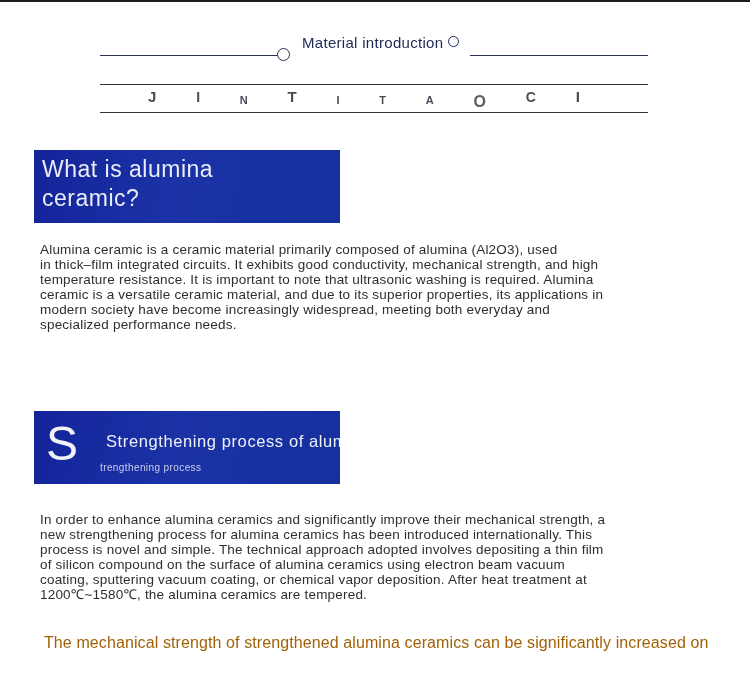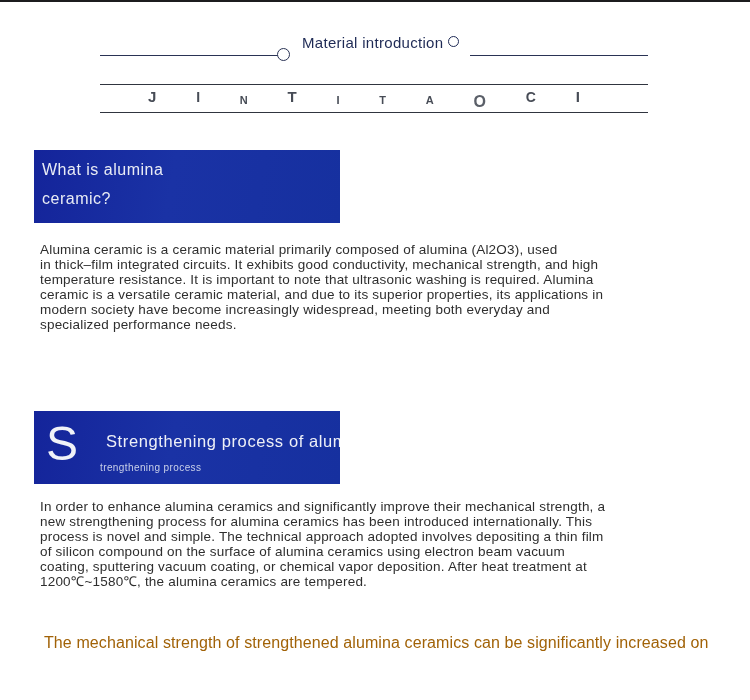--- a/index.html
+++ b/index.html
@@ -54,21 +54,21 @@
   .brand-letters span:nth-child(10){font-size:15px;}
   
   .heading-box{
     position:absolute;left:34px;width:306px;height:73px;
     background:linear-gradient(100deg,#14249a 0%,#1a32a5 45%,#16309f 100%);
     color:#e9ecf5;overflow:hidden;box-sizing:border-box;
   }
   .box1{top:150px;}
   .box1 .box-title{
     position:absolute;left:8px;top:5px;
-    font-size:16px;line-height:29px;letter-spacing:.5px;
+    font-size:23px;line-height:29px;letter-spacing:.5px;
     white-space:pre-line;
   }
   .box2{top:411px;}
   .box2 .big-initial{
     position:absolute;left:12px;top:2px;
     font-size:48px;line-height:62px;color:#f0f2f8;font-weight:400;
   }
   .box2 .box-heading{
     position:absolute;left:72px;top:21px;
     font-size:16.5px;letter-spacing:.6px;white-space:nowrap;color:#eef0f7;
@@ -77,21 +77,21 @@
     position:absolute;left:66px;top:51px;
     font-size:10px;letter-spacing:.4px;color:#c9d0e9;
   }
   
   .body-text{
     position:absolute;color:#2e2e2e;
     font-size:13.5px;line-height:15px;letter-spacing:.2px;
     white-space:pre-line;
   }
   .para1{left:40px;top:242px;width:680px;}
-  .para2{left:40px;top:499px;width:690px;}
+  .para2{left:40px;top:512px;width:690px;}
   .para3{
     left:44px;top:628px;width:676px;
     font-size:16px;line-height:29px;color:#a16207;letter-spacing:.1px;
   }
   
   .bottom-bar{
     position:absolute;left:35px;top:691px;width:180px;height:9px;
     background:#1a32a5;
   }
 </style>

